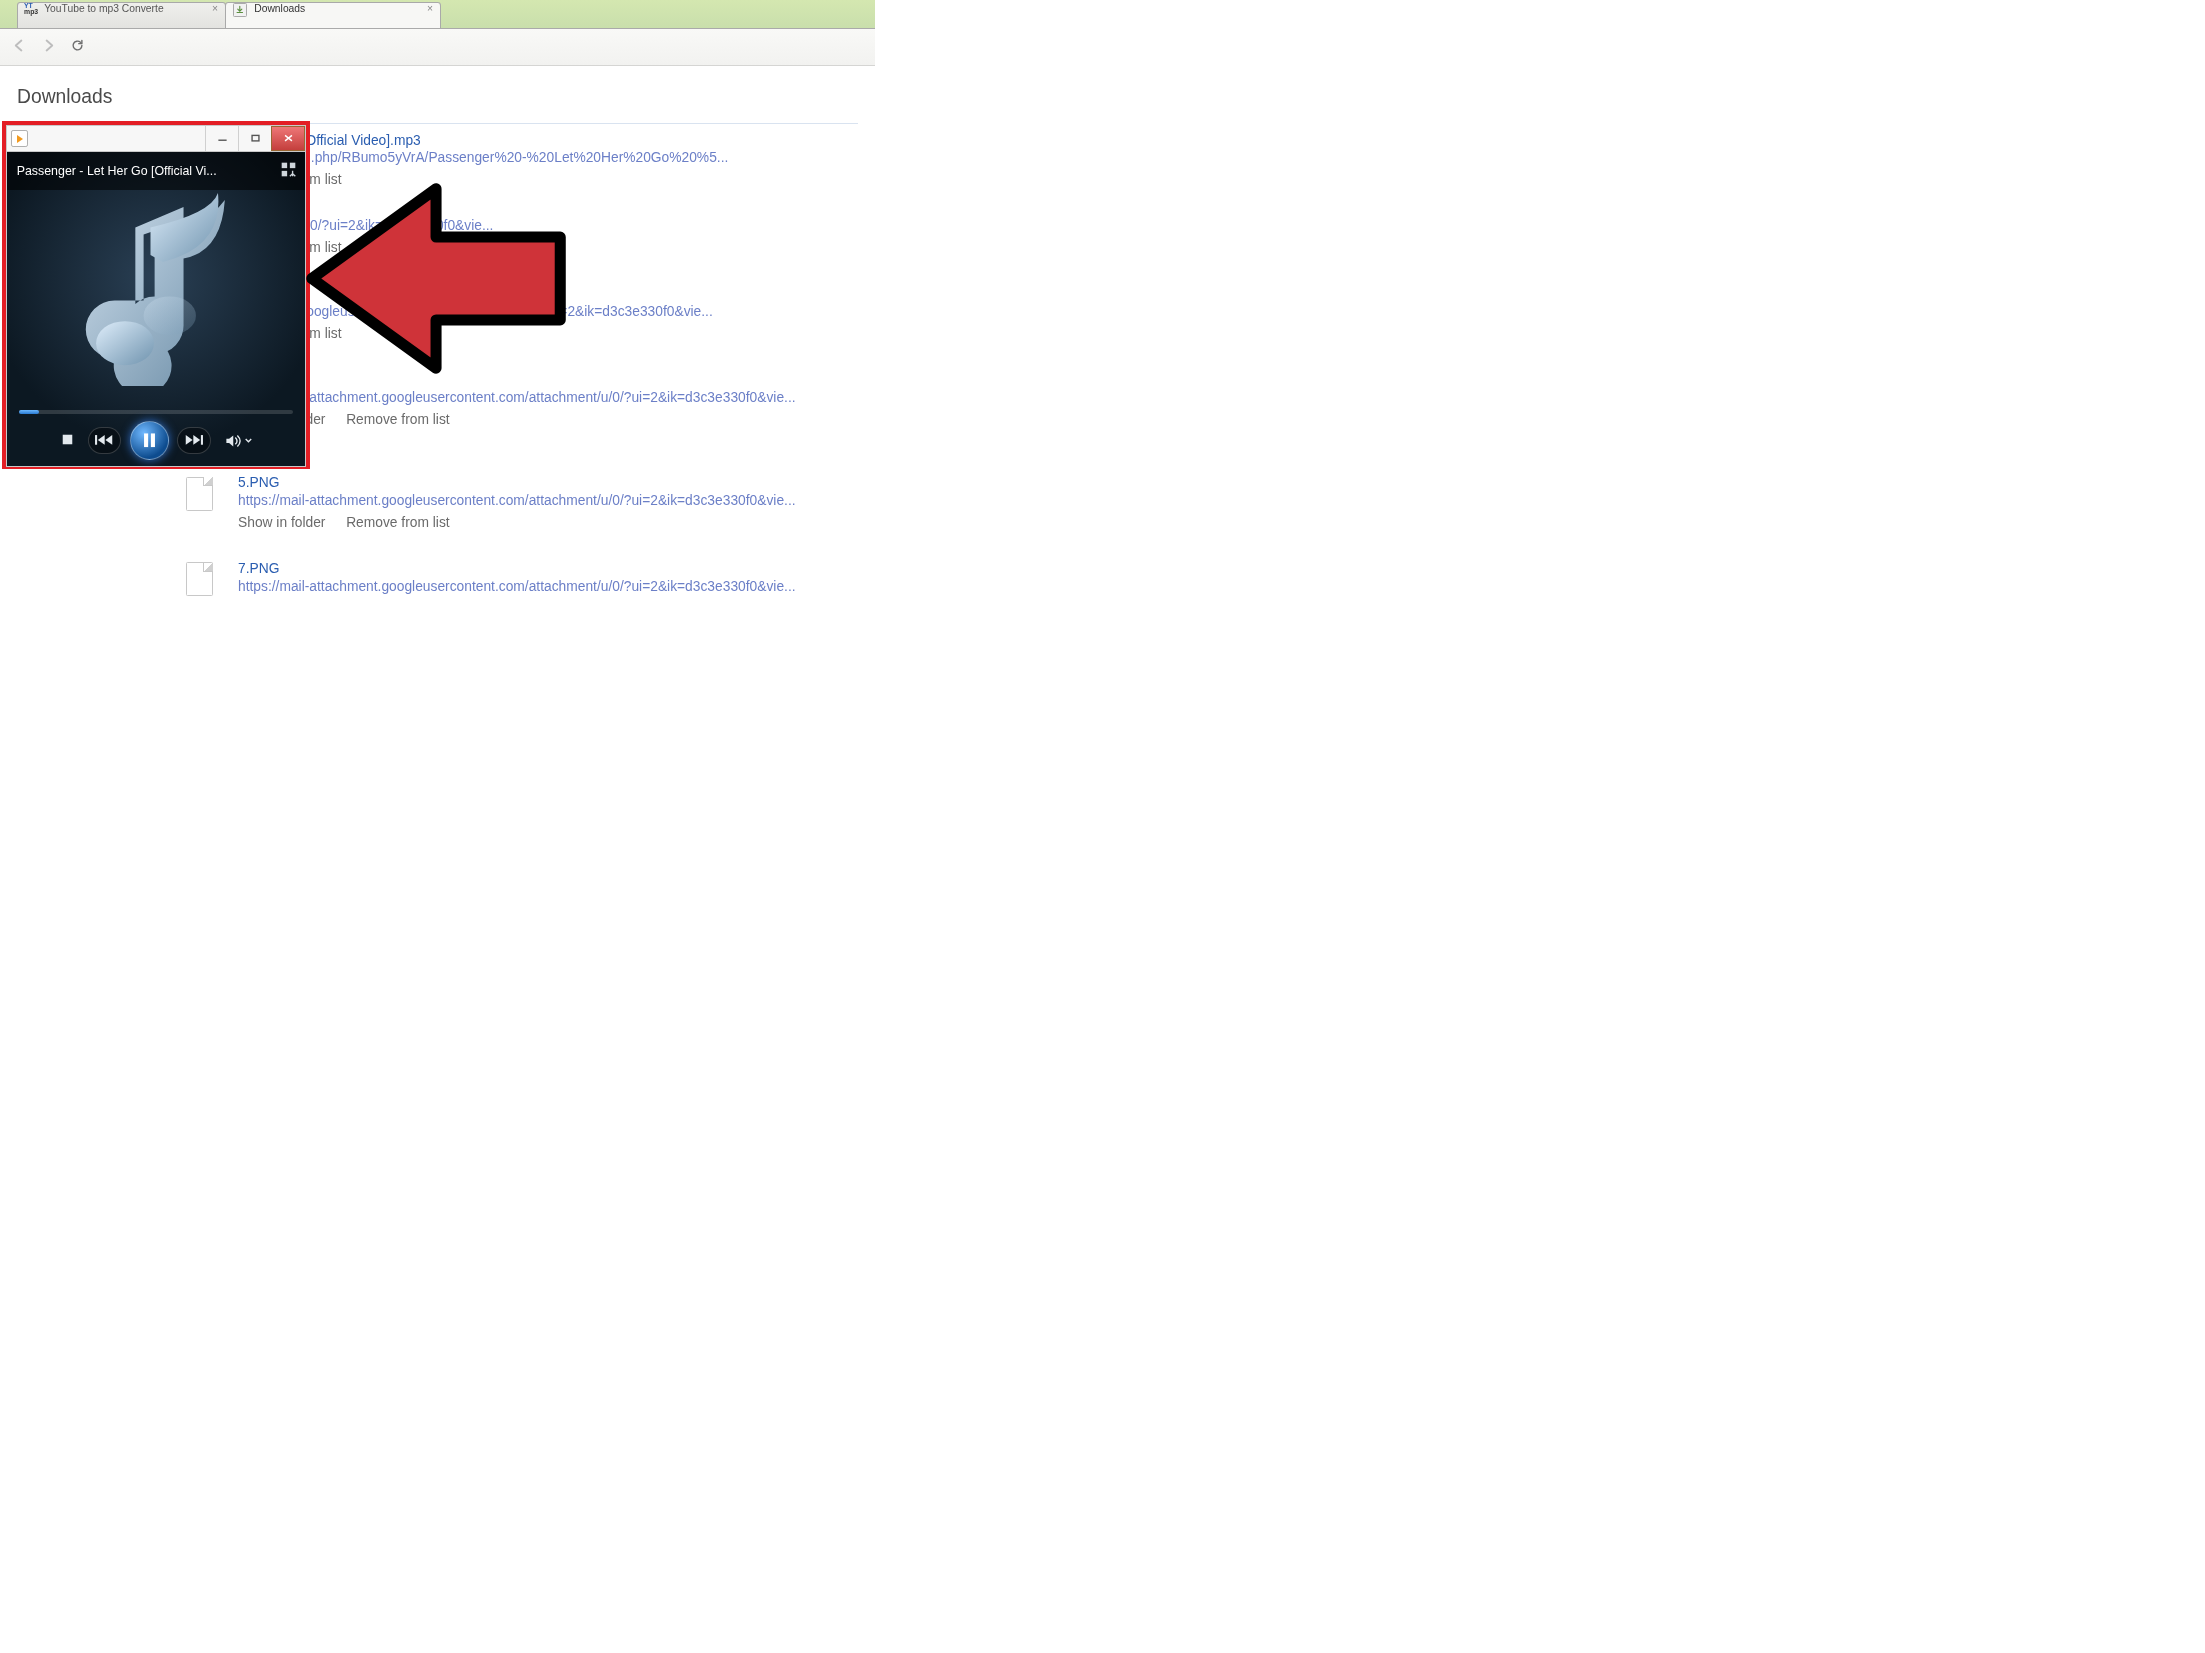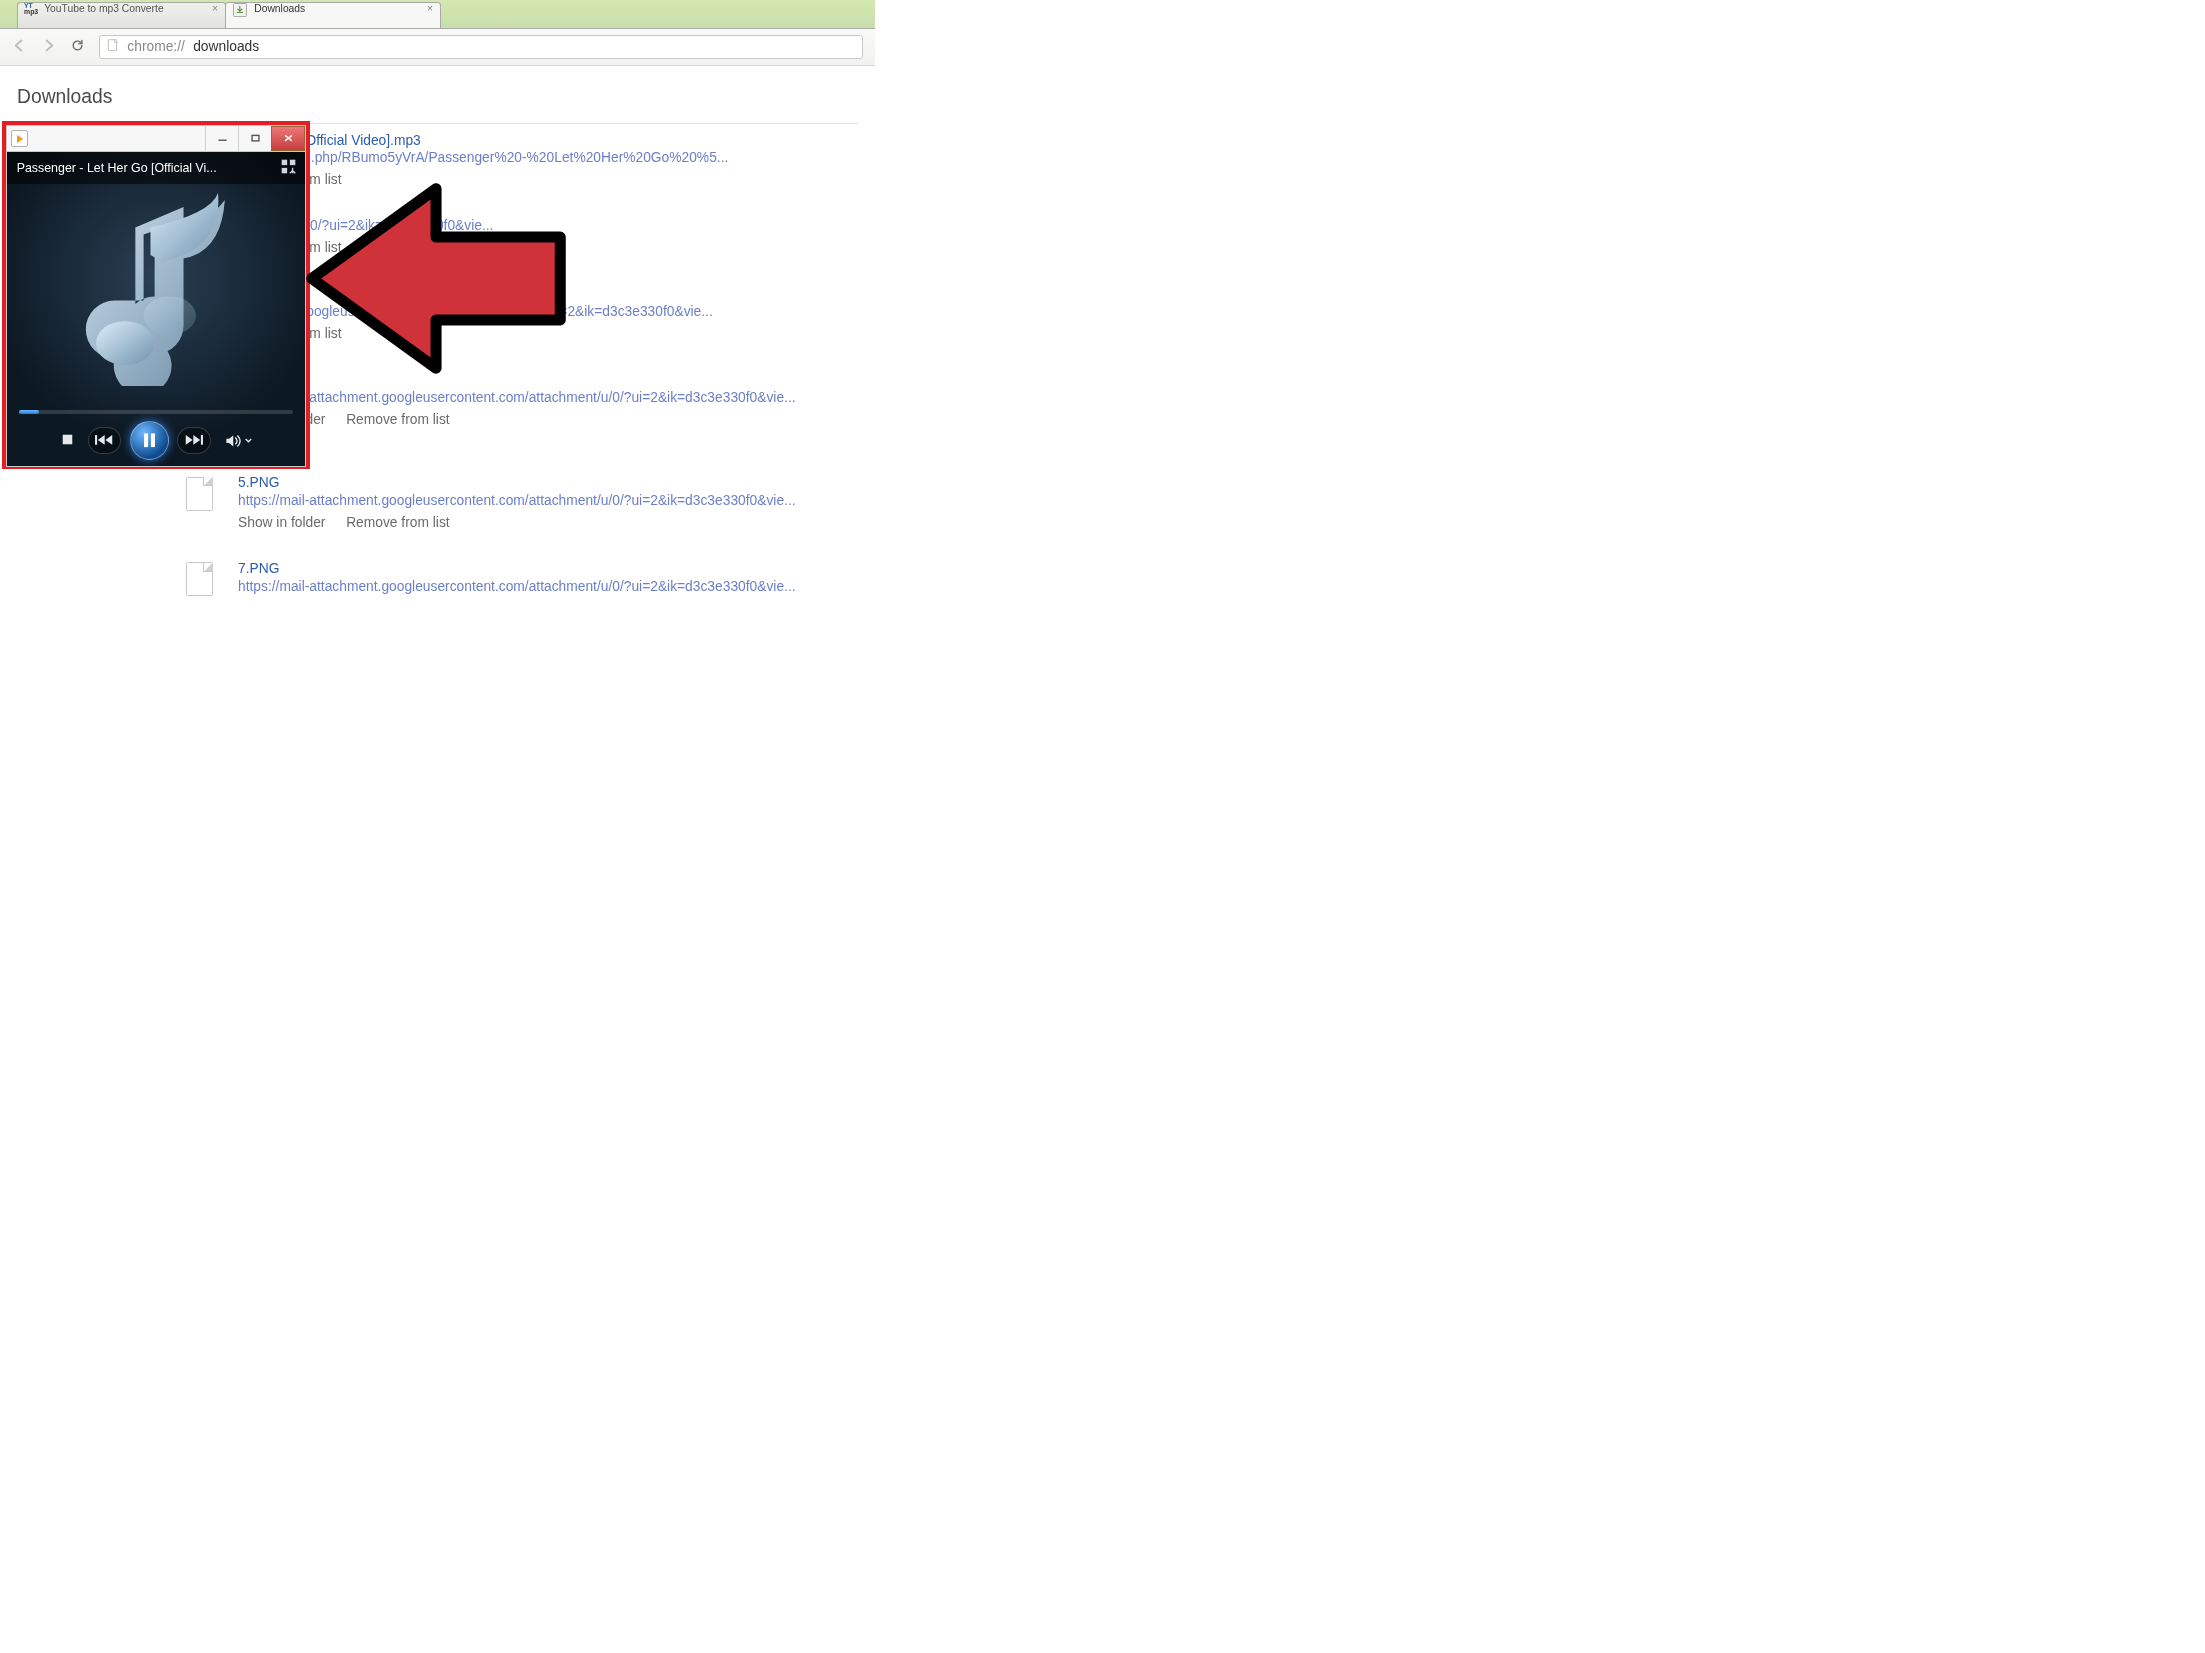--- a/index.html
+++ b/index.html
@@ -41,21 +41,21 @@
 .wmp-wrap{position:absolute;left:2.1px;top:121px;width:308px;height:348px;border:4.8px solid #e31e25;background:#fff;box-sizing:border-box}
 .wmp-title{height:25px;display:flex;align-items:center;justify-content:space-between;background:#f7f7f7;border:0.7px solid #c9c9c9;padding:0 0 0 4.1px}
 .wmp-title .app{width:15px;height:15px;background:#fff;border:0.7px solid #b0b0b0;border-radius:2.1px;display:flex;align-items:center;justify-content:center}
 .wmp-title .app .tri{width:0;height:0;border-left:6.2px solid #f29a1f;border-top:4.1px solid transparent;border-bottom:4.1px solid transparent;margin-left:1.4px}
 .wmp-title .winbtns{display:flex;height:100%}
 .wmp-title .wb{width:32px;display:flex;align-items:center;justify-content:center;border-left:0.7px solid #d0d0d0}
 .wmp-title .wb.close{background:linear-gradient(#e77,#c43f3d);border:0.7px solid #963}
 .wmp-title .wb svg{width:11px;height:8.3px}
 
 .wmp-body{background:radial-gradient(circle at 50% 40%,#2a4055,#0c1822 70%);height:calc(100% - 26px);position:relative;color:#fff;border:0.7px solid #c9c9c9;border-top:none}
-.wmp-np{height:32px;display:flex;align-items:center;justify-content:space-between;padding:0 9.6px;background:rgba(0,0,0,.55);font-size:12.4px}
+.wmp-np{height:38px;display:flex;align-items:center;justify-content:space-between;padding:0 9.6px;background:rgba(0,0,0,.55);font-size:12.4px}
 .wmp-np .t{white-space:nowrap;overflow:hidden;max-width:234px}
 .wmp-np .mini svg{width:15px;height:15px}
 
 .wmp-art{position:absolute;top:41px;left:50%;transform:translateX(-50%);width:179px;height:193px}
 .wmp-art svg{width:100%;height:100%}
 
 .wmp-seek{position:absolute;left:12.4px;right:12.4px;bottom:52px;height:4.1px;background:rgba(255,255,255,.15);border-radius:2.1px}
 .wmp-seek .pr{height:100%;width:7%;background:linear-gradient(#6bb7ff,#2a7ad1);border-radius:2.1px}
 
 .wmp-ctrl{position:absolute;left:0;right:0;bottom:5.5px;height:40px;display:flex;align-items:center;justify-content:center;gap:8.3px}
@@ -96,28 +96,20 @@
   <div class="toolbar">
     <span class="navbtn"><svg viewBox="0 0 24 24">
           <path d="M15 4l-9 8 9 8" stroke="#bdbdbd" stroke-width="3" fill="none" stroke-linecap="round" stroke-linejoin="round"></path>
         </svg></span>
     <span class="navbtn"><svg viewBox="0 0 24 24">
           <path d="M9 4l9 8-9 8" stroke="#bdbdbd" stroke-width="3" fill="none" stroke-linecap="round" stroke-linejoin="round"></path>
         </svg></span>
     <span class="navbtn"><svg viewBox="0 0 24 24">
           <path d="M19 12a7 7 0 1 1-2.3-5.2M19 4v5h-5" stroke="#6f6f6f" stroke-width="2.3" fill="none" stroke-linecap="round" stroke-linejoin="round"></path>
         </svg></span>
-    <div class="addr">
-      <span class="page-icon"><svg viewBox="0 0 18 18">
-            <rect x="2" y="1" width="12" height="16" rx="1" fill="none" stroke="#b9b9b9" stroke-width="1.3"></rect>
-            <path d="M11 1v4h4" fill="none" stroke="#b9b9b9" stroke-width="1.3"></path>
-          </svg></span>
-      <span>chrome://</span>
-        <span class="urlbold">downloads</span>
-    </div>
   </div>
 
   <div class="content">
     <h1 class="h1">Downloads</h1>
     <div class="list">
 
       <div class="item">
         <div class="body">
           <div class="fname">et Her Go [Official Video].mp3</div>
           <div class="url">aclst.com/dl.php/RBumo5yVrA/Passenger%20-%20Let%20Her%20Go%20%5...</div>

